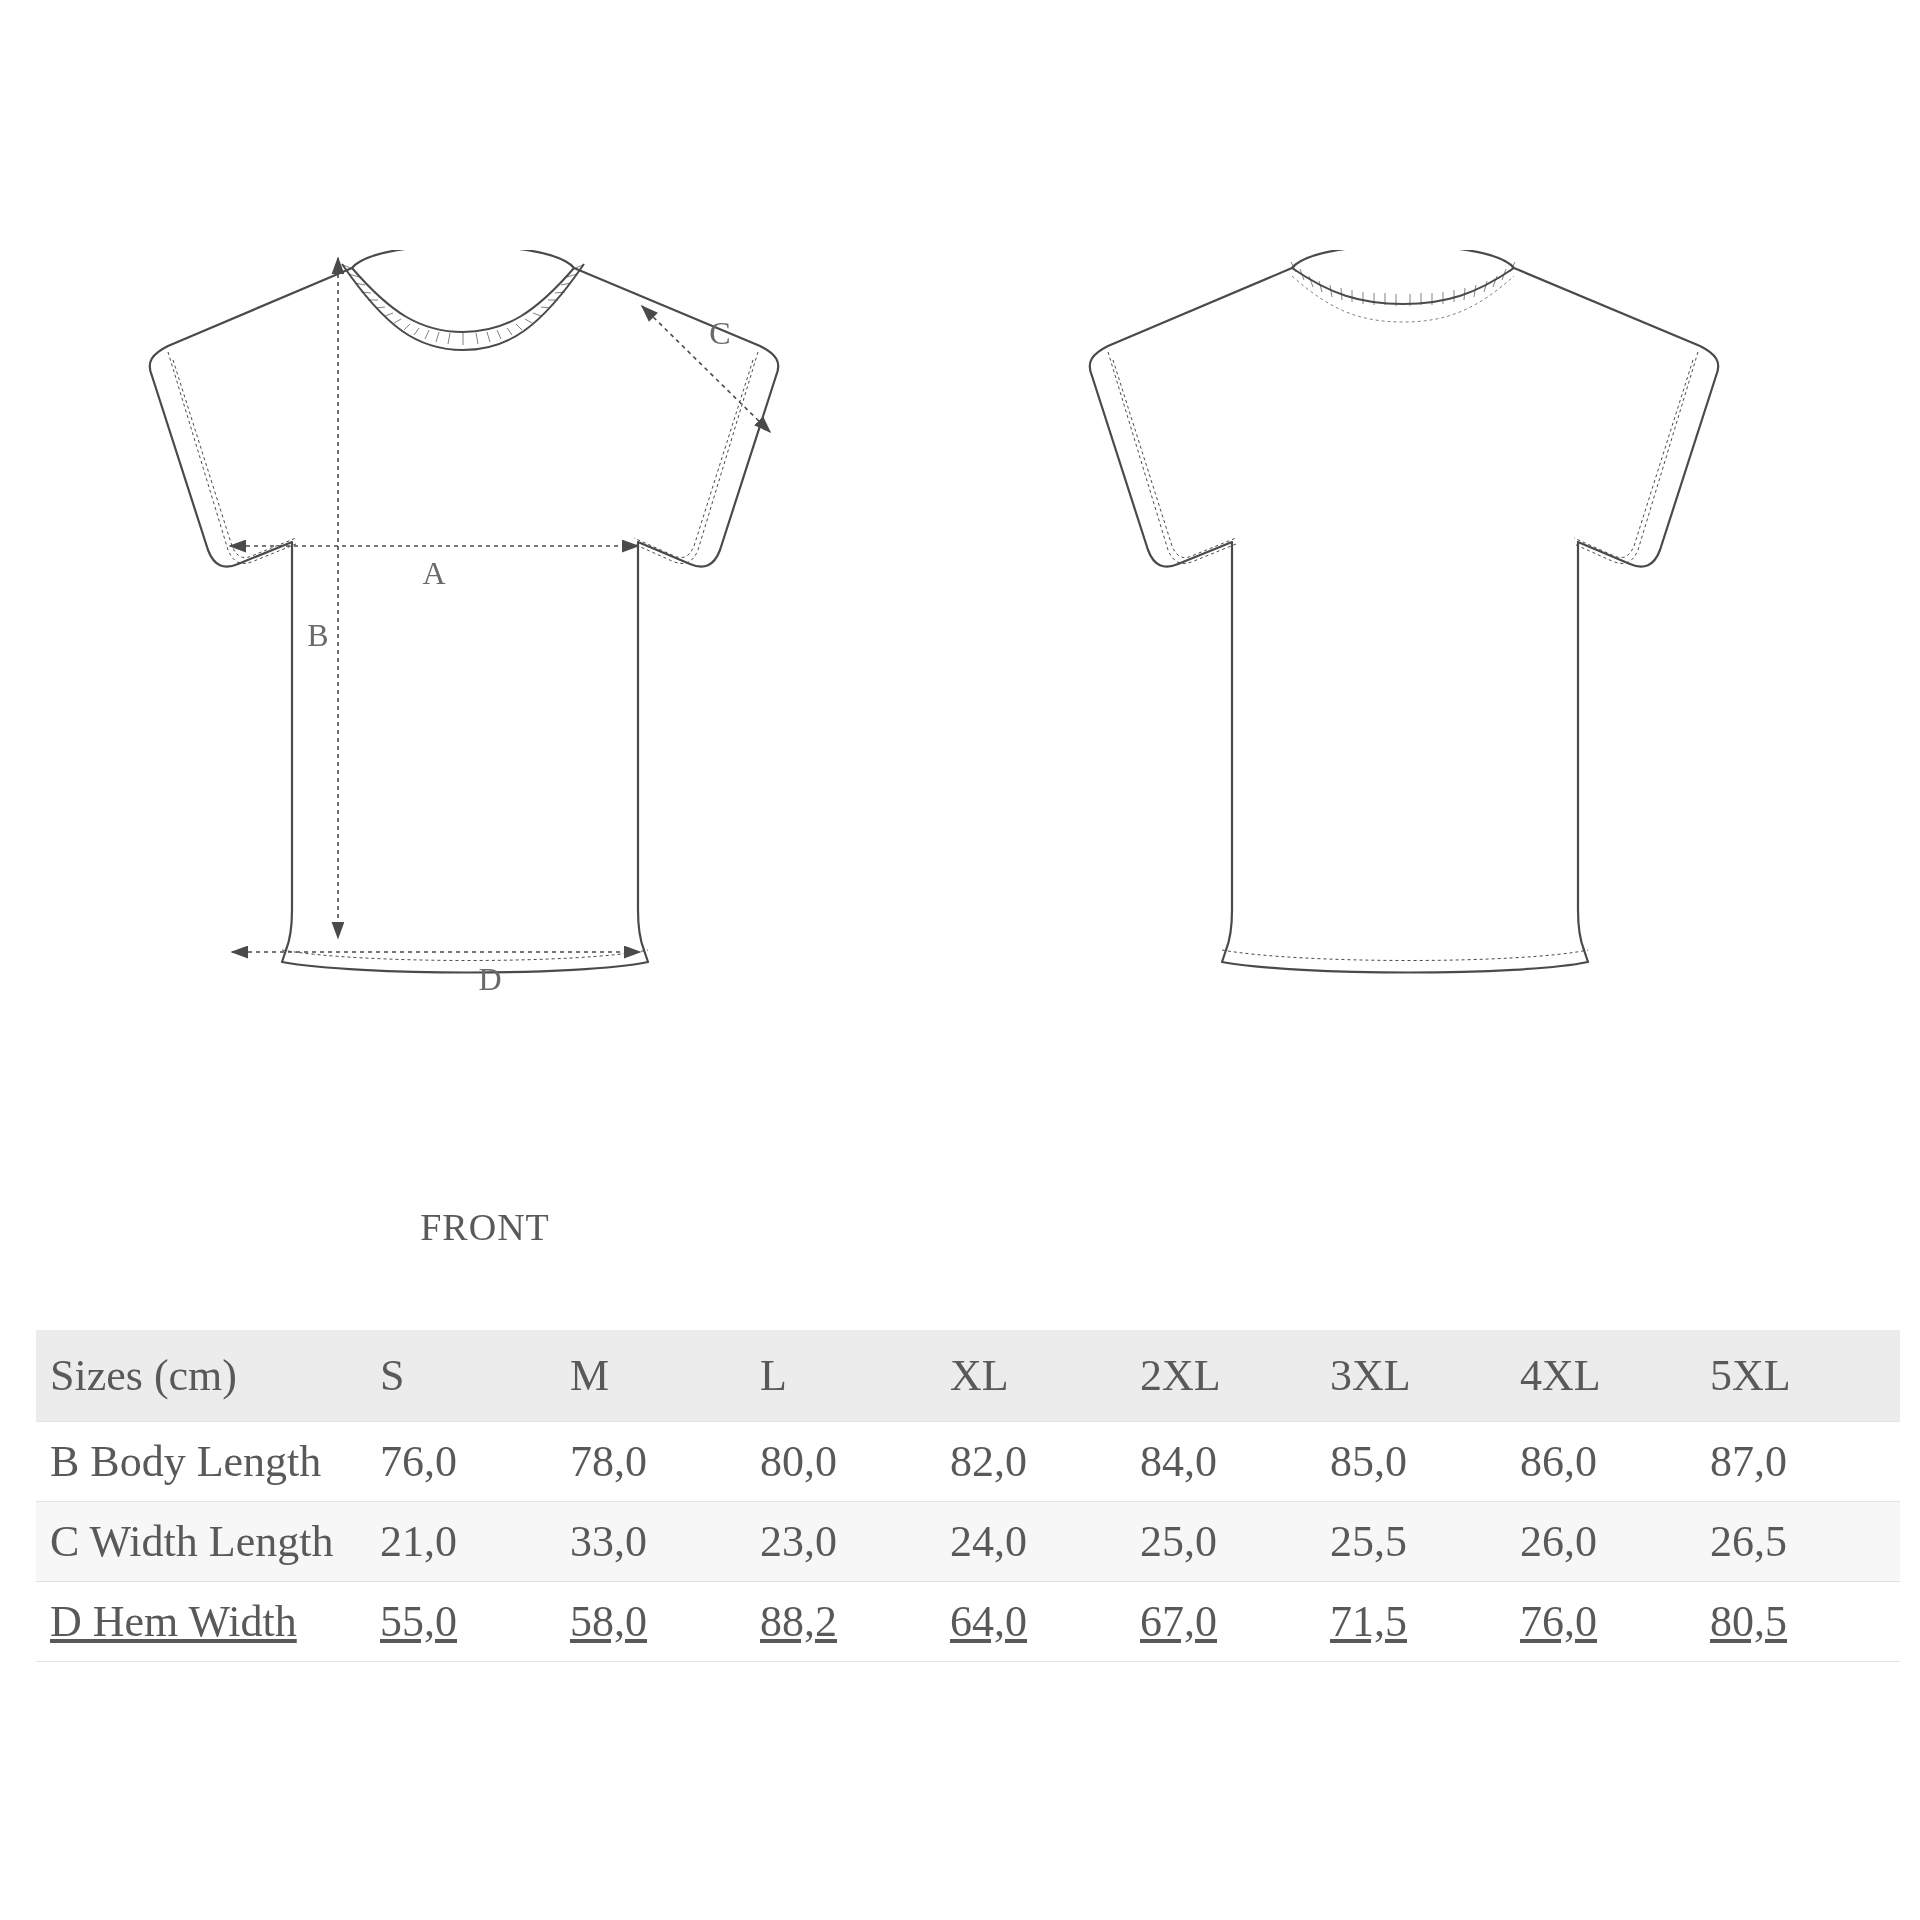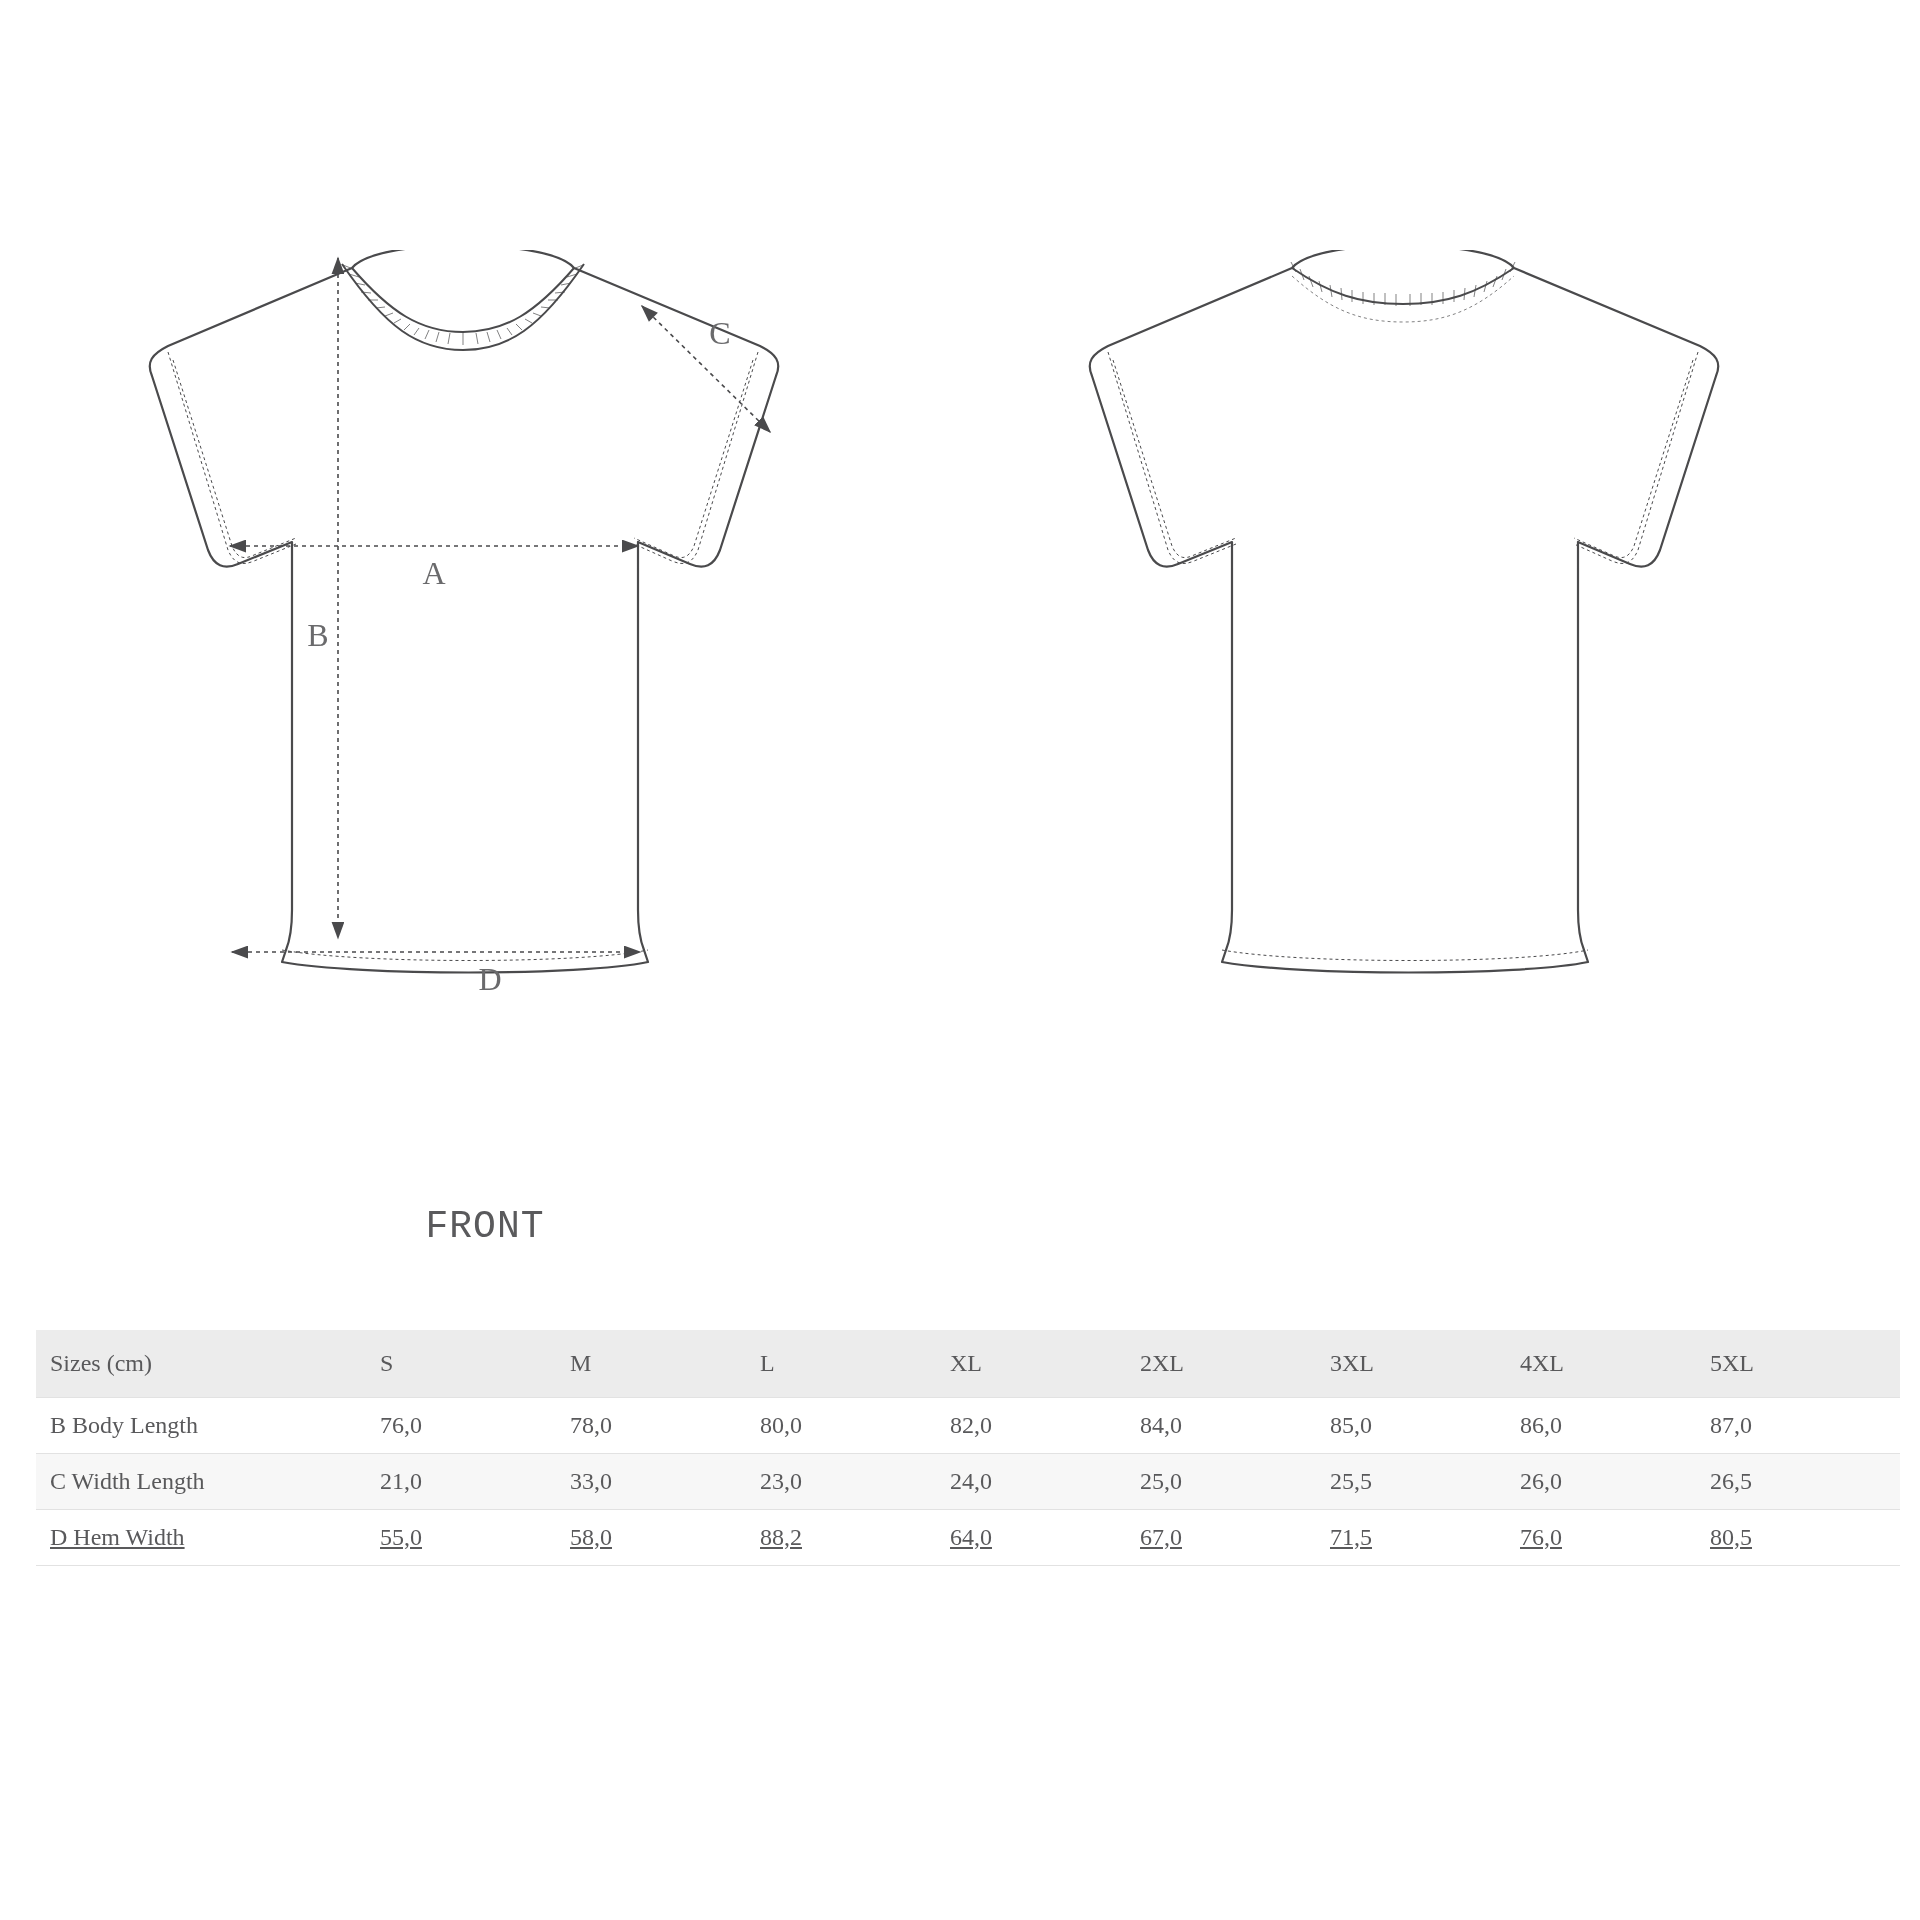--- a/index.html
+++ b/index.html
@@ -38,39 +38,39 @@
   .shirt-back  { left: 1000px; top: 250px; }
 
   .view-caption {
     position: absolute;
     width: 420px;
     text-align: center;
     font-size: 38px;
     letter-spacing: 1px;
     color: #5a5a5c;
   }
-  .caption-front { left: 275px; top: 1205px; font-family: Liberation Mono, monospace; }
+  .caption-front { left: 275px; top: 1205px; }
   .caption-back  { left: 1235px; top: 1205px; }
 
   
   .size-table-wrap {
     position: absolute;
     left: 36px;
     top: 1330px;
     width: 1850px;
   }
   table.size-table {
     border-collapse: collapse;
     width: 1850px;
     table-layout: fixed;
   }
   table.size-table th,
   table.size-table td {
     font-weight: normal;
-    font-size: 24px;
+    font-size: 44px;
     color: #59595b;
     padding: 14px 0 14px 0;
     text-align: left;
     vertical-align: middle;
     border-bottom: 1px solid #e2e2e2;
   }
   table.size-table thead th {
     background: #ececec;
     border-bottom: 1px solid #e2e2e2;
     padding-top: 20px;

